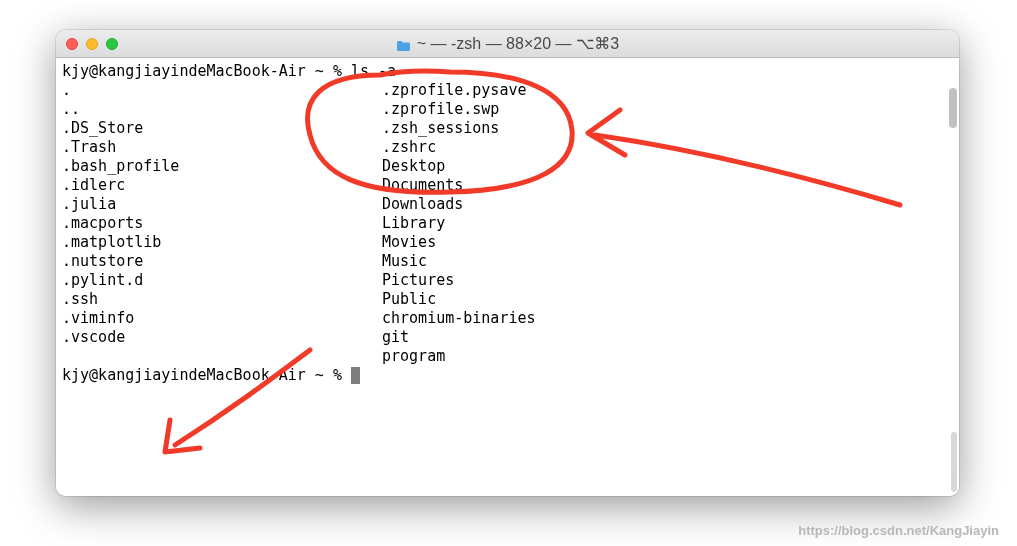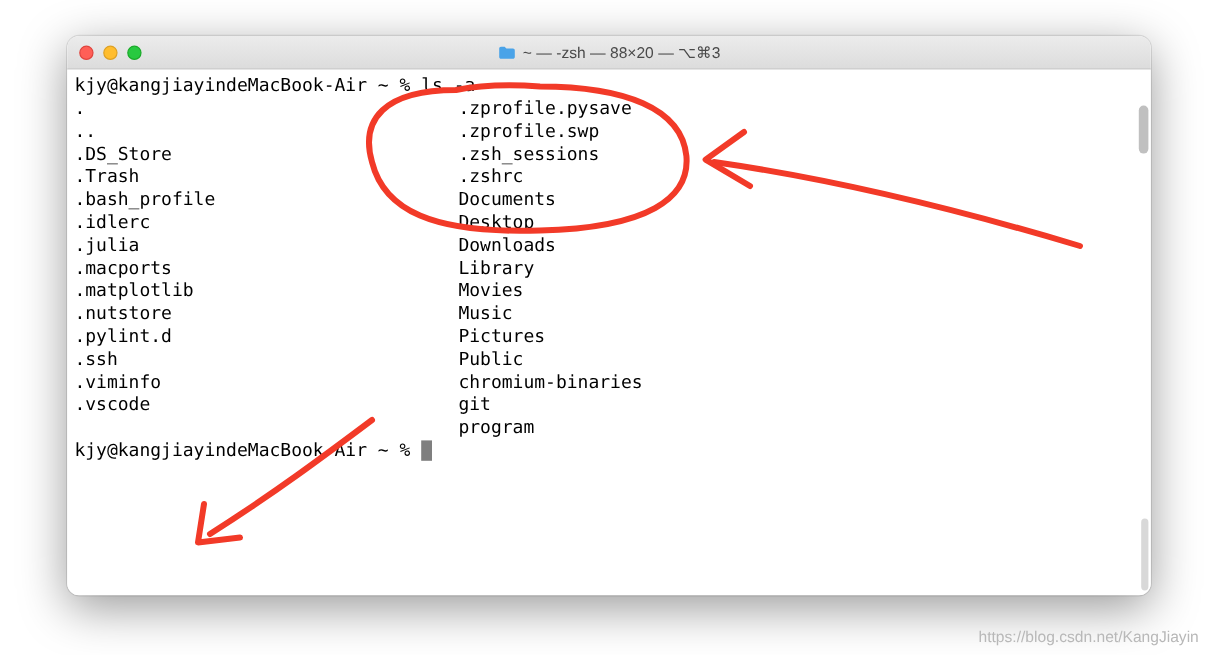--- a/index.html
+++ b/index.html
@@ -39,21 +39,21 @@
     }
     .light {
       width: 12px;
       height: 12px;
       border-radius: 50%;
     }
     .light.red { background: #ff5f57; border: 0.5px solid #e0443e; }
     .light.yellow { background: #ffbd2e; border: 0.5px solid #dea123; }
     .light.green { background: #28c940; border: 0.5px solid #1aab29; }
     .title {
-      font-size: 13px;
+      font-size: 16px;
       color: #4a4a4a;
       display: flex;
       align-items: center;
       gap: 6px;
     }
     .folder-icon {
       width: 15px;
       height: 12px;
       display: inline-block;
     }
@@ -108,20 +108,21 @@
       height: 546px;
       pointer-events: none;
     }
     .watermark {
       position: absolute;
       right: 18px;
       bottom: 8px;
       font-size: 13px;
       color: #b8b8b8;
       font-family: Arial, sans-serif;
+      font-weight: bold;
     }
   </style>
 </head>
 <body>
 
 <div class="window">
   <div class="titlebar">
     <div class="traffic-lights">
       <div class="light red"></div>
       <div class="light yellow"></div>
@@ -134,21 +135,21 @@
         </svg>
       </span>
       <span>~ — -zsh — 88×20 — ⌥⌘3</span>
     </div>
   </div>
   <div class="terminal-body">
     <div class="scrollbar"></div>
     <div class="prompt-line"><span>kjy@kangjiayindeMacBook-Air ~ % </span><span>ls -a</span></div>
     <div class="listing">
       <div class="col" id="col1"><div>.</div><div>..</div><div>.DS_Store</div><div>.Trash</div><div>.bash_profile</div><div>.idlerc</div><div>.julia</div><div>.macports</div><div>.matplotlib</div><div>.nutstore</div><div>.pylint.d</div><div>.ssh</div><div>.viminfo</div><div>.vscode</div></div>
-      <div class="col" id="col2"><div>.zprofile.pysave</div><div>.zprofile.swp</div><div>.zsh_sessions</div><div>.zshrc</div><div>Documents</div><div>Desktop</div><div>Downloads</div><div>Library</div><div>Movies</div><div>Music</div><div>Pictures</div><div>Public</div><div>chromium-binaries</div><div>git</div><div>program</div></div>
+      <div class="col" id="col2"><div>.zprofile.pysave</div><div>.zprofile.swp</div><div>.zsh_sessions</div><div>.zshrc</div><div>Desktop</div><div>Documents</div><div>Downloads</div><div>Library</div><div>Movies</div><div>Music</div><div>Pictures</div><div>Public</div><div>chromium-binaries</div><div>git</div><div>program</div></div>
     </div>
     <div class="prompt-line"><span>kjy@kangjiayindeMacBook-Air ~ % </span><span class="cursor"></span></div>
     <div class="scrollbar2"></div>
   </div>
 </div>
 
 <svg class="annotation-svg">
 
   <path d="M 380 75 C 320 75 300 100 310 135 C 320 175 360 195 450 192 C 540 190 575 165 572 130 C 568 90 520 72 450 72 C 420 70 395 72 380 75 Z" fill="none" stroke="#f23a28" stroke-width="5" stroke-linecap="round" stroke-linejoin="round"></path>
 

